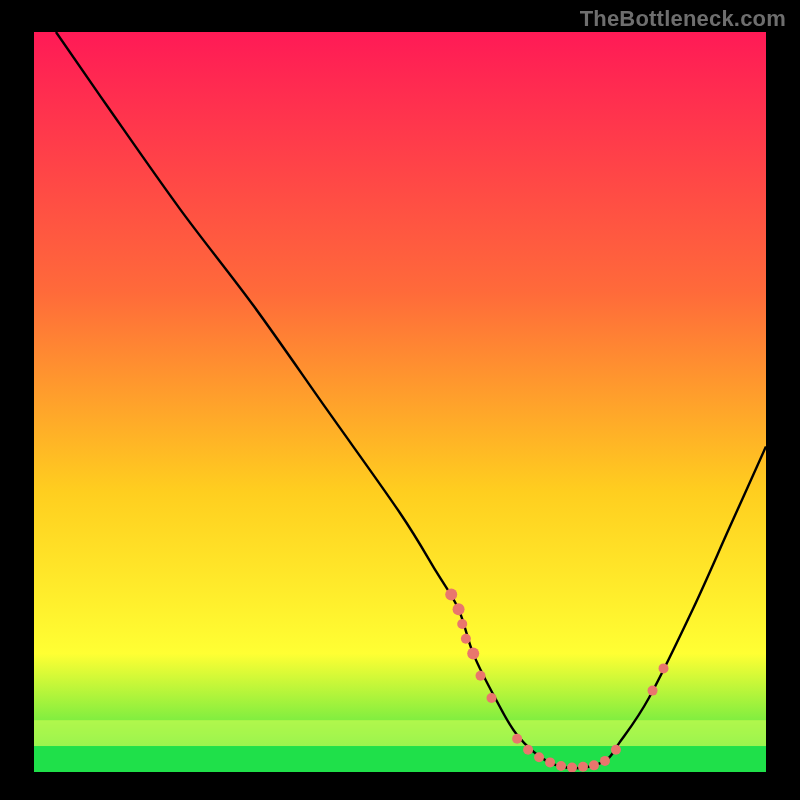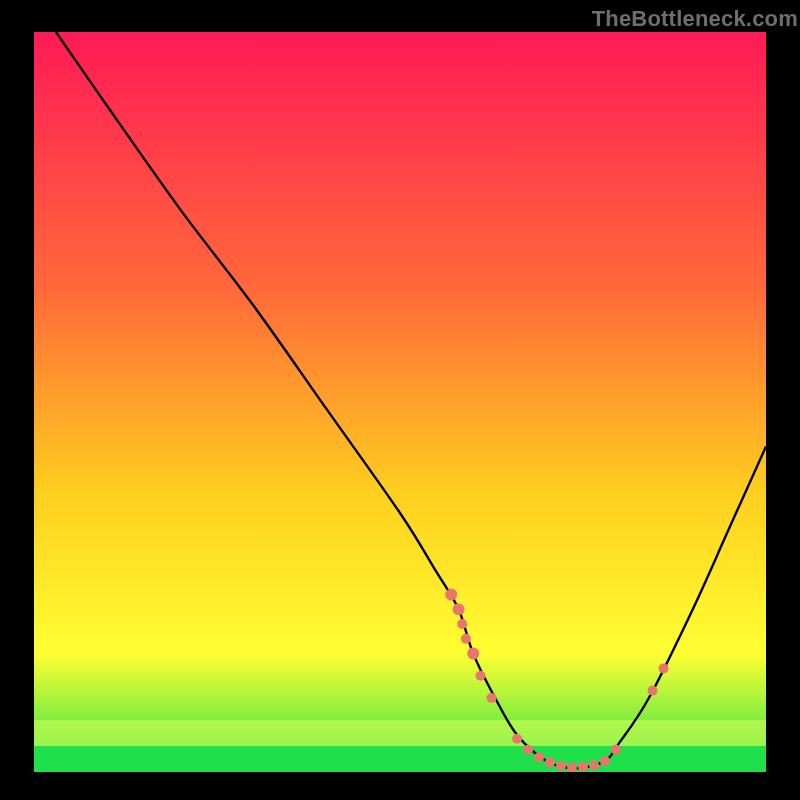--- a/index.html
+++ b/index.html
@@ -12,21 +12,21 @@
     overflow: hidden;
   }
   .frame {
     position: relative;
     width: 800px;
     height: 800px;
   }
   .watermark {
     position: absolute;
     top: 6px;
-    right: 2px;
+    right: 14px;
     color: #6e6e6e;
     font-size: 22px;
     font-weight: 600;
     letter-spacing: 0.2px;
     z-index: 10;
   }
   svg.chart {
     position: absolute;
     top: 0;
     left: 0;

